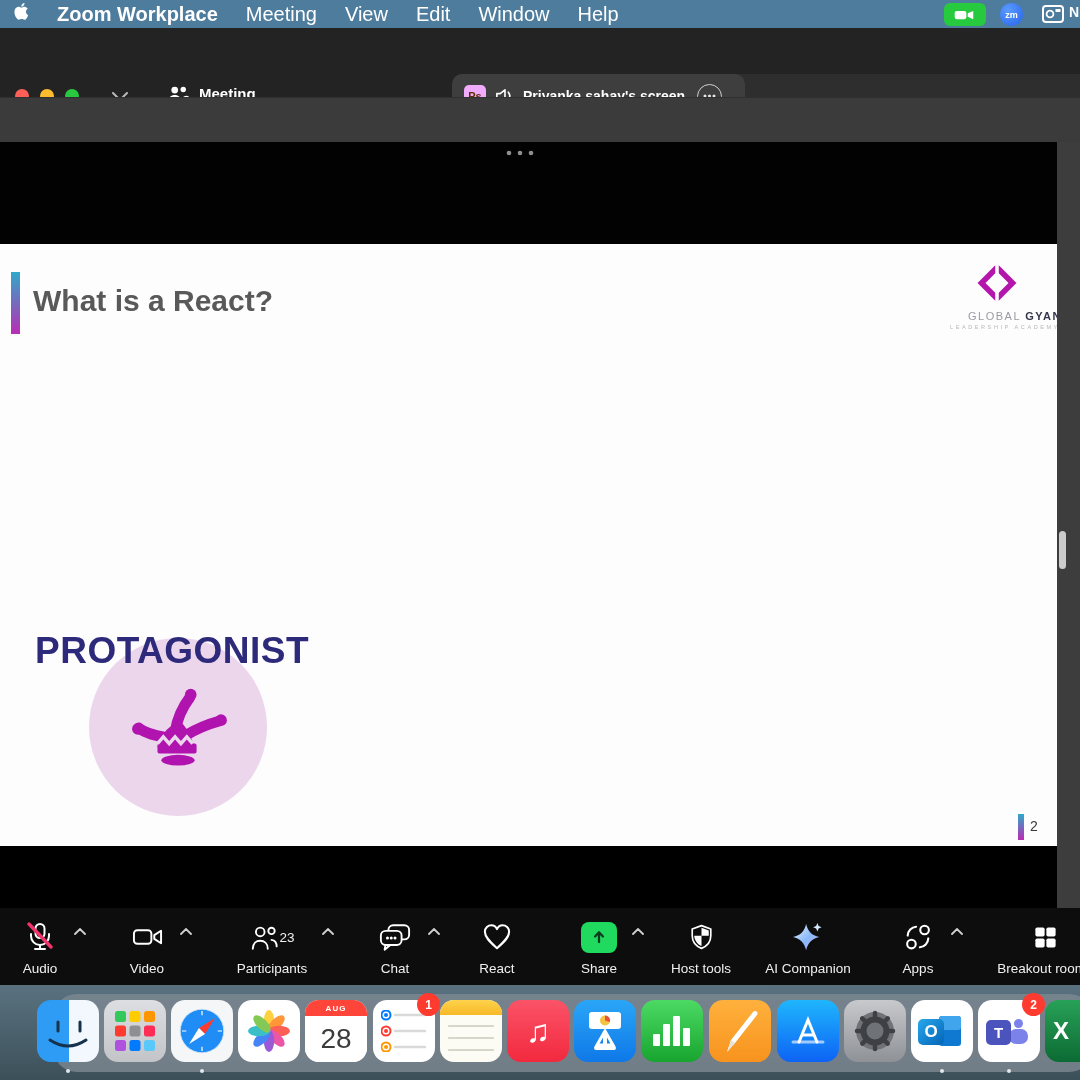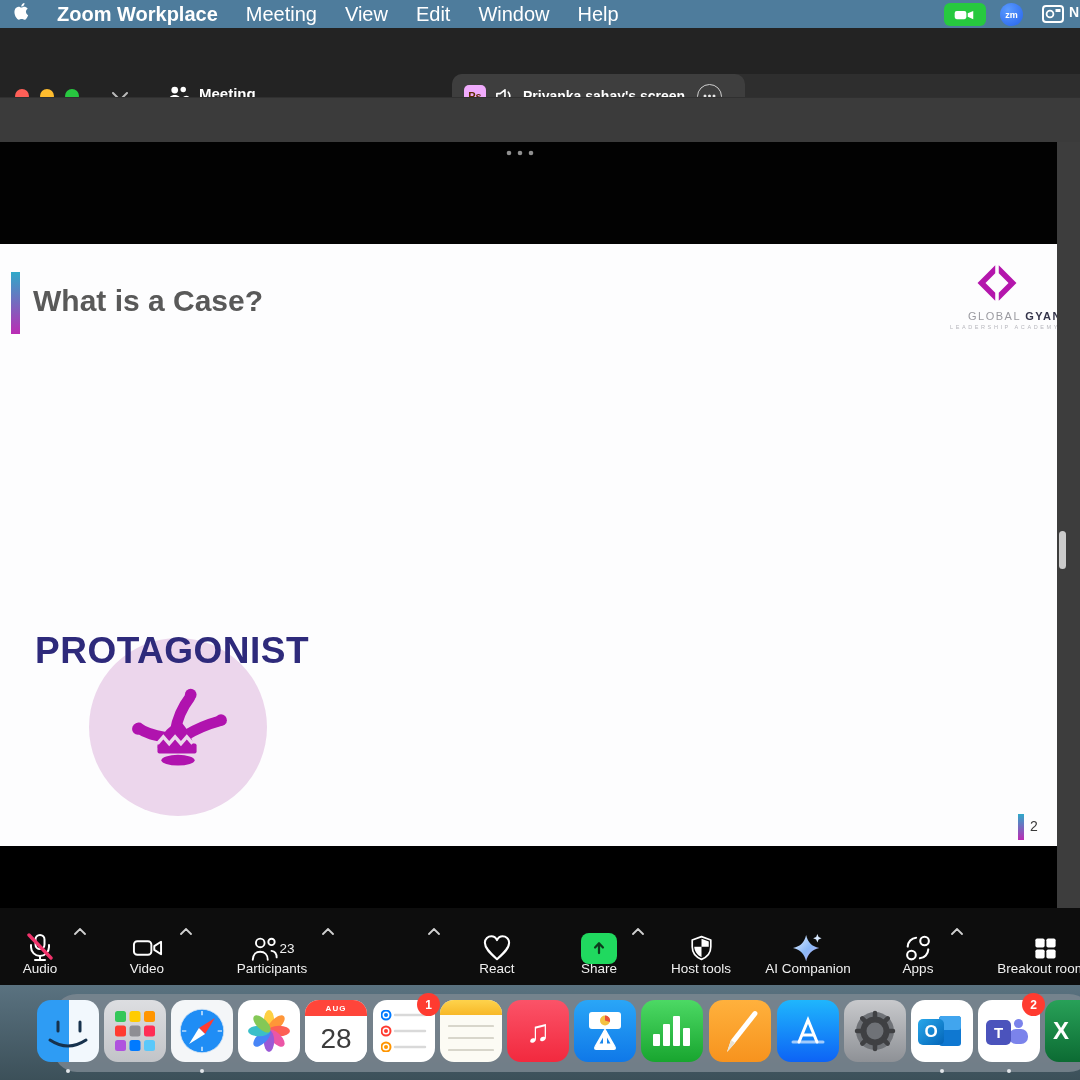--- a/index.html
+++ b/index.html
@@ -39,21 +39,21 @@
   .logo-line1{font-size:11px;letter-spacing:1.5px;color:#9a9aa0;margin-top:2px;white-space:nowrap;margin-left:18px;}
   .logo-line1 b{color:#34344a;font-weight:700;}
   .logo-line2{font-size:5.5px;letter-spacing:2.6px;color:#b6b6bc;margin-top:2px;white-space:nowrap;}
   #pinkcircle{left:89px;top:394px;width:178px;height:178px;border-radius:50%;background:#ecd6ec;
     display:flex;align-items:center;justify-content:center;}
 
   
   #toolbar{left:0;top:908px;width:1080px;height:77px;background:#0d0d0d;}
   .tb-item{position:absolute;top:908px;height:77px;text-align:center;color:#f0f0f0;}
   .tb-label{position:absolute;left:0;right:0;bottom:9px;font-size:13.5px;white-space:nowrap;margin-top:23px;}
-  .tb-iconrow{position:absolute;left:0;right:0;top:24px;height:32px;
+  .tb-iconrow{position:absolute;left:0;right:0;top:13px;height:32px;
     display:flex;align-items:center;justify-content:center;gap:0;}
   .tb-chevron{position:absolute;top:928px;}
   .share-btn{width:36px;height:31px;border-radius:8px;background:#20d95f;
     display:flex;align-items:center;justify-content:center;}
 
   
   #dockarea{left:0;top:985px;width:1080px;height:95px;
     background:linear-gradient(180deg,#5a7280,#3c5059);}
   #dockpanel{position:absolute;left:53px;top:9px;width:1040px;height:78px;
     background:rgba(125,136,145,0.82);border-radius:24px;}
@@ -147,21 +147,21 @@
         <g fill="#8f8f8f">
           <circle cx="3" cy="3" r="2.3"></circle>
           <circle cx="14" cy="3" r="2.3"></circle>
           <circle cx="25" cy="3" r="2.3"></circle>
         </g>
       </svg>
   </div>
 
   <div id="slide" class="abs">
     <div class="accentbar abs" style="left:11px;top:28px;height:62px;"></div>
-    <div class="abs" style="left:33px;top:40px;font-size:30px;font-weight:600;color:#595959;">What is a Case?</div>
+    <div class="abs" style="left:33px;top:40px;font-size:30px;font-weight:600;color:#595959;">What is a React?</div>
 
     <div class="abs" style="left:950px;top:18px;width:94px;text-align:center;" id="logo">
       <svg width="46" height="42" viewBox="0 0 52 44">
           <g fill="#b416ac">
             <path d="M24,2 L4,22 L24,42 L24,33 L13,22 L24,11 Z"></path>
             <path d="M28,2 L48,22 L28,42 L28,33 L39,22 L28,11 Z"></path>
           </g>
         </svg>
       <div class="logo-line1"><span>GLOBAL</span> <b>GYAN</b></div>
       <div class="logo-line2">LEADERSHIP ACADEMY</div>
@@ -236,20 +236,35 @@
           <path d="M24,17.5 c3.5,0.5 5.5,3.5 5.5,7" fill="none" stroke="#fff" stroke-width="2" stroke-linecap="round"></path>
         </svg>
       <span style="font-size:13.5px;">23</span>
     </div>
     <div class="tb-label">Participants</div>
   </div>
   <svg class="tb-chevron" style="left:322px;" width="12" height="7" viewBox="0 0 12 7">
       <polyline points="1,6 6,1 11,6" fill="none" stroke="#d0d0d0" stroke-width="1.8" stroke-linecap="round"></polyline>
     </svg>
 
+  <div class="tb-item" style="left:355px;width:80px;">
+    <div class="tb-iconrow">
+        <svg width="32" height="29" viewBox="0 0 34 30">
+          <rect x="10" y="2" width="22" height="15" rx="5" fill="none" stroke="#fff" stroke-width="2"></rect>
+          <rect x="2" y="8" width="22" height="15" rx="5" fill="#0d0d0d" stroke="#fff" stroke-width="2"></rect>
+          <path d="M7,22 L6,28 L12,23" fill="none" stroke="#fff" stroke-width="2" stroke-linejoin="round"></path>
+          <g fill="#fff">
+            <circle cx="9" cy="15.5" r="1.6"></circle>
+            <circle cx="13" cy="15.5" r="1.6"></circle>
+            <circle cx="17" cy="15.5" r="1.6"></circle>
+          </g>
+        </svg>
+      </div>
+    <div class="tb-label">Chat</div>
+  </div>
   <svg class="tb-chevron" style="left:428px;" width="12" height="7" viewBox="0 0 12 7">
       <polyline points="1,6 6,1 11,6" fill="none" stroke="#d0d0d0" stroke-width="1.8" stroke-linecap="round"></polyline>
     </svg>
 
   <div class="tb-item" style="left:457px;width:80px;">
     <div class="tb-iconrow">
         <svg width="30" height="28" viewBox="0 0 32 30">
           <path d="M16,27 C8,20 3,15 3,9.5 C3,5 6.5,2.5 10,2.5 C13,2.5 15,4.5 16,6.5 C17,4.5 19,2.5 22,2.5 C25.5,2.5 29,5 29,9.5 C29,15 24,20 16,27 Z" fill="none" stroke="#fff" stroke-width="2.2" stroke-linejoin="round"></path>
         </svg>
       </div>

